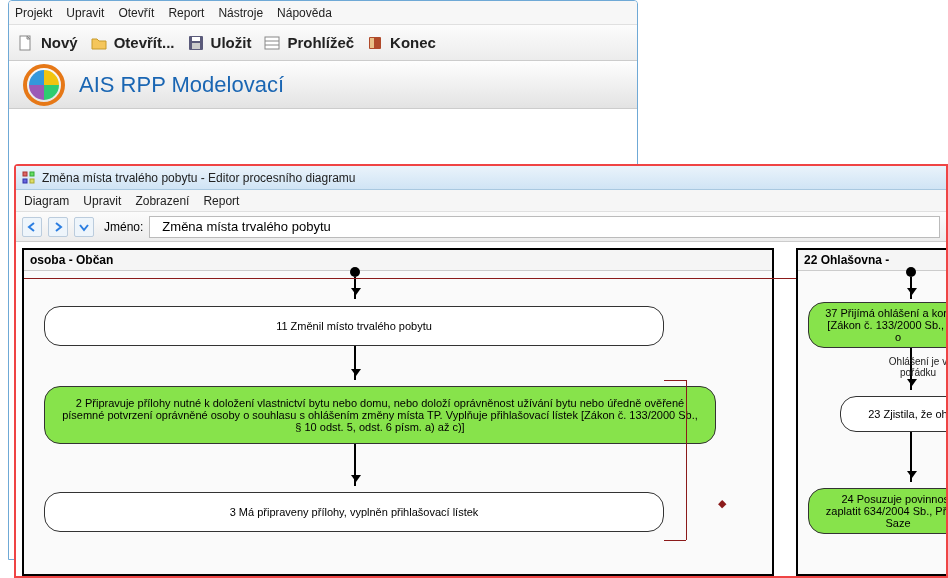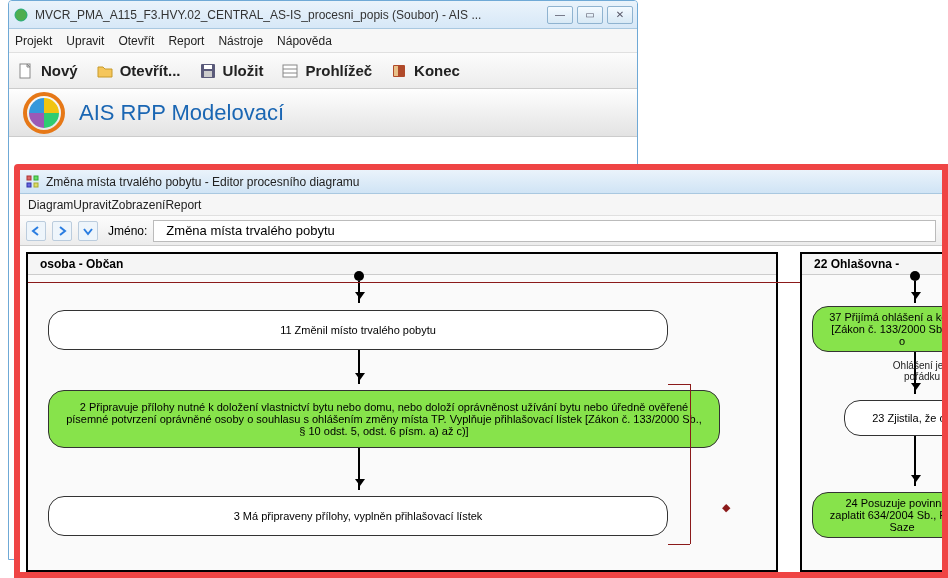--- a/index.html
+++ b/index.html
@@ -10,42 +10,42 @@
   .outer-titlebar { height: 28px; background: linear-gradient(#eaf3fb,#d7e8f7); display: flex; align-items: center; padding: 0 4px; border-bottom: 1px solid #a9c8e0; }
   .outer-titlebar .app-icon { width: 16px; height: 16px; margin-right: 6px; }
   .outer-titlebar .title-text { font-size: 12px; color: #333; flex: 1; white-space: nowrap; overflow: hidden; }
   .win-btns { display: flex; gap: 4px; }
   .win-btn { width: 26px; height: 18px; border: 1px solid #8fb3d0; border-radius: 2px; background: linear-gradient(#f4faff,#d8e9f5); display: flex; align-items: center; justify-content: center; font-size: 10px; color: #4a6; cursor: pointer; }
   .win-btn span { color:#556; font-size:10px; }
 
   .outer-menu { height: 24px; background: #f7f7f7; display: flex; align-items: center; padding: 0 6px; gap: 14px; font-size: 12px; color: #222; border-bottom: 1px solid #e0e0e0; }
   .outer-menu span { cursor: pointer; }
 
-  .outer-toolbar { height: 36px; background: linear-gradient(#fcfcfc,#ececec); border-bottom: 1px solid #ccc; display: flex; padding: 0 8px; gap: 18px; }
+  .outer-toolbar { height: 36px; background: linear-gradient(#fcfcfc,#ececec); border-bottom: 1px solid #ccc; display: flex; padding: 0 8px; gap: 12px; }
   .tool-btn { display: flex; align-items: center; gap: 6px; font-size: 15px; font-weight: bold; color: #222; cursor: pointer; }
   .tool-icon { width: 18px; height: 18px; display:inline-flex; align-items:center; justify-content:center; }
 
   .brand-strip { height: 48px; background: linear-gradient(#fefefe,#e3e3e3); display: flex; align-items: center; padding: 0 14px; gap: 14px; border-bottom: 1px solid #ccc; }
   .brand-text { font-size: 22px; color: #1a66b3; }
 
   
-  .inner-window { position: absolute; top: 164px; left: 14px; right: 0; bottom: 0; background: #a21caf; border: 6px solid #ef4444; border-top-left-radius: 4px; }
+  .inner-window { position: absolute; top: 164px; left: 14px; right: 0; bottom: 0; background: #a21caf; border: 2px solid #ef4444; border-top-left-radius: 4px; }
   .inner-titlebar { height: 24px; background: linear-gradient(#eaf3fb,#d0e4f5); display: flex; align-items: center; padding: 0 6px; gap: 6px; font-size: 12px; color: #222; border-bottom: 1px solid #a9c8e0; }
-  .inner-menu { height: 22px; background: #f6f6f6; display: flex; align-items: center; padding: 0 8px; font-size: 12px; color: #222; border-bottom: 1px solid #e0e0e0; }
+  .inner-menu { height: 22px; background: #f6f6f6; display: flex; align-items: center; gap: 14px; padding: 0 8px; font-size: 12px; color: #222; border-bottom: 1px solid #e0e0e0; }
   .inner-menu span { cursor:pointer; }
   .inner-toolbar { height: 30px; background: linear-gradient(#fcfcfc,#ececec); display: flex; align-items: center; padding: 0 6px; gap: 6px; border-bottom: 1px solid #ccc; font-size: 12px; }
   .nav-btn { width: 20px; height: 20px; border: 1px solid #bcd; border-radius: 2px; background: #eef5fb; display:flex; align-items:center; justify-content:center; cursor:pointer; }
   .name-label { margin-left: 4px; }
   .name-input { flex: 1; height: 22px; border: 1px solid #bbb; padding: 0 12px; font-size: 13px; background: #fff; }
 
   .diagram-area { position: absolute; top: 76px; left: 0; right: 0; bottom: 0; overflow: hidden; background: #fff; }
   .lane { position: absolute; top: 6px; bottom: 0; border: 2px solid #000; background: #fafafa; }
   .lane-left { left: 6px; width: 752px; }
   .lane-right { left: 780px; width: 400px; }
-  .lane-header { position:absolute; top:0; left:0; right:0; padding:3px 12px; font-size: 12px; font-weight: bold; border-bottom: 1px solid #ccc; background:#f5f5f5; }
+  .lane-header { position:absolute; top:0; left:0; right:0; padding:3px 6px; font-size: 12px; font-weight: bold; border-bottom: 1px solid #ccc; background:#f5f5f5; }
   .lane-body { position:absolute; top:22px; left:0; right:0; bottom:0; }
 
   .node { position: absolute; border: 1px solid #333; border-radius: 16px; padding: 8px 14px; font-size: 11px; text-align: center; display:flex; align-items:center; justify-content:center; }
   .node-white { background: #fff; }
   .node-green { background: #87e34b; }
 
   .arrow-v { position:absolute; width:0; border-left:2px solid #000; }
   .arrow-v::after { content:""; position:absolute; bottom:-1px; left:-5px; border:5px solid transparent; border-top:7px solid #000; }
   .start-dot { position:absolute; width:10px; height:10px; background:#000; border-radius:50%; }
 
@@ -53,39 +53,20 @@
   .red-line { position:absolute; border-top:1px solid #8b1a1a; }
   .red-vert { position:absolute; border-left:1px solid #8b1a1a; }
   .flow-label { position:absolute; font-size:10px; color:#222; text-align:center; }
 
   svg { display:block; }
 </style>
 </head>
 <body>
 
 <div class="outer-window">
-  <div class="outer-titlebar">
-    <span class="app-icon">
-      <svg viewBox="0 0 16 16">
-          <circle cx="8" cy="8" r="6" fill="#4fae4f" stroke="#2a7" stroke-width="1"></circle>
-        </svg>
-    </span>
-    <span class="title-text">MVCR_PMA_A115_F3.HVY.02_CENTRAL_AS-IS_procesni_popis (Soubor) - AIS ...</span>
-    <div class="win-btns">
-      <div class="win-btn">
-          <span>—</span>
-        </div>
-      <div class="win-btn">
-          <span>▭</span>
-        </div>
-      <div class="win-btn">
-          <span>✕</span>
-        </div>
-    </div>
-  </div>
 
   <div class="outer-menu">
     <span>Projekt</span>
     <span>Upravit</span>
     <span>Otevřít</span>
     <span>Report</span>
     <span>Nástroje</span>
     <span>Nápověda</span>
   </div>
 

